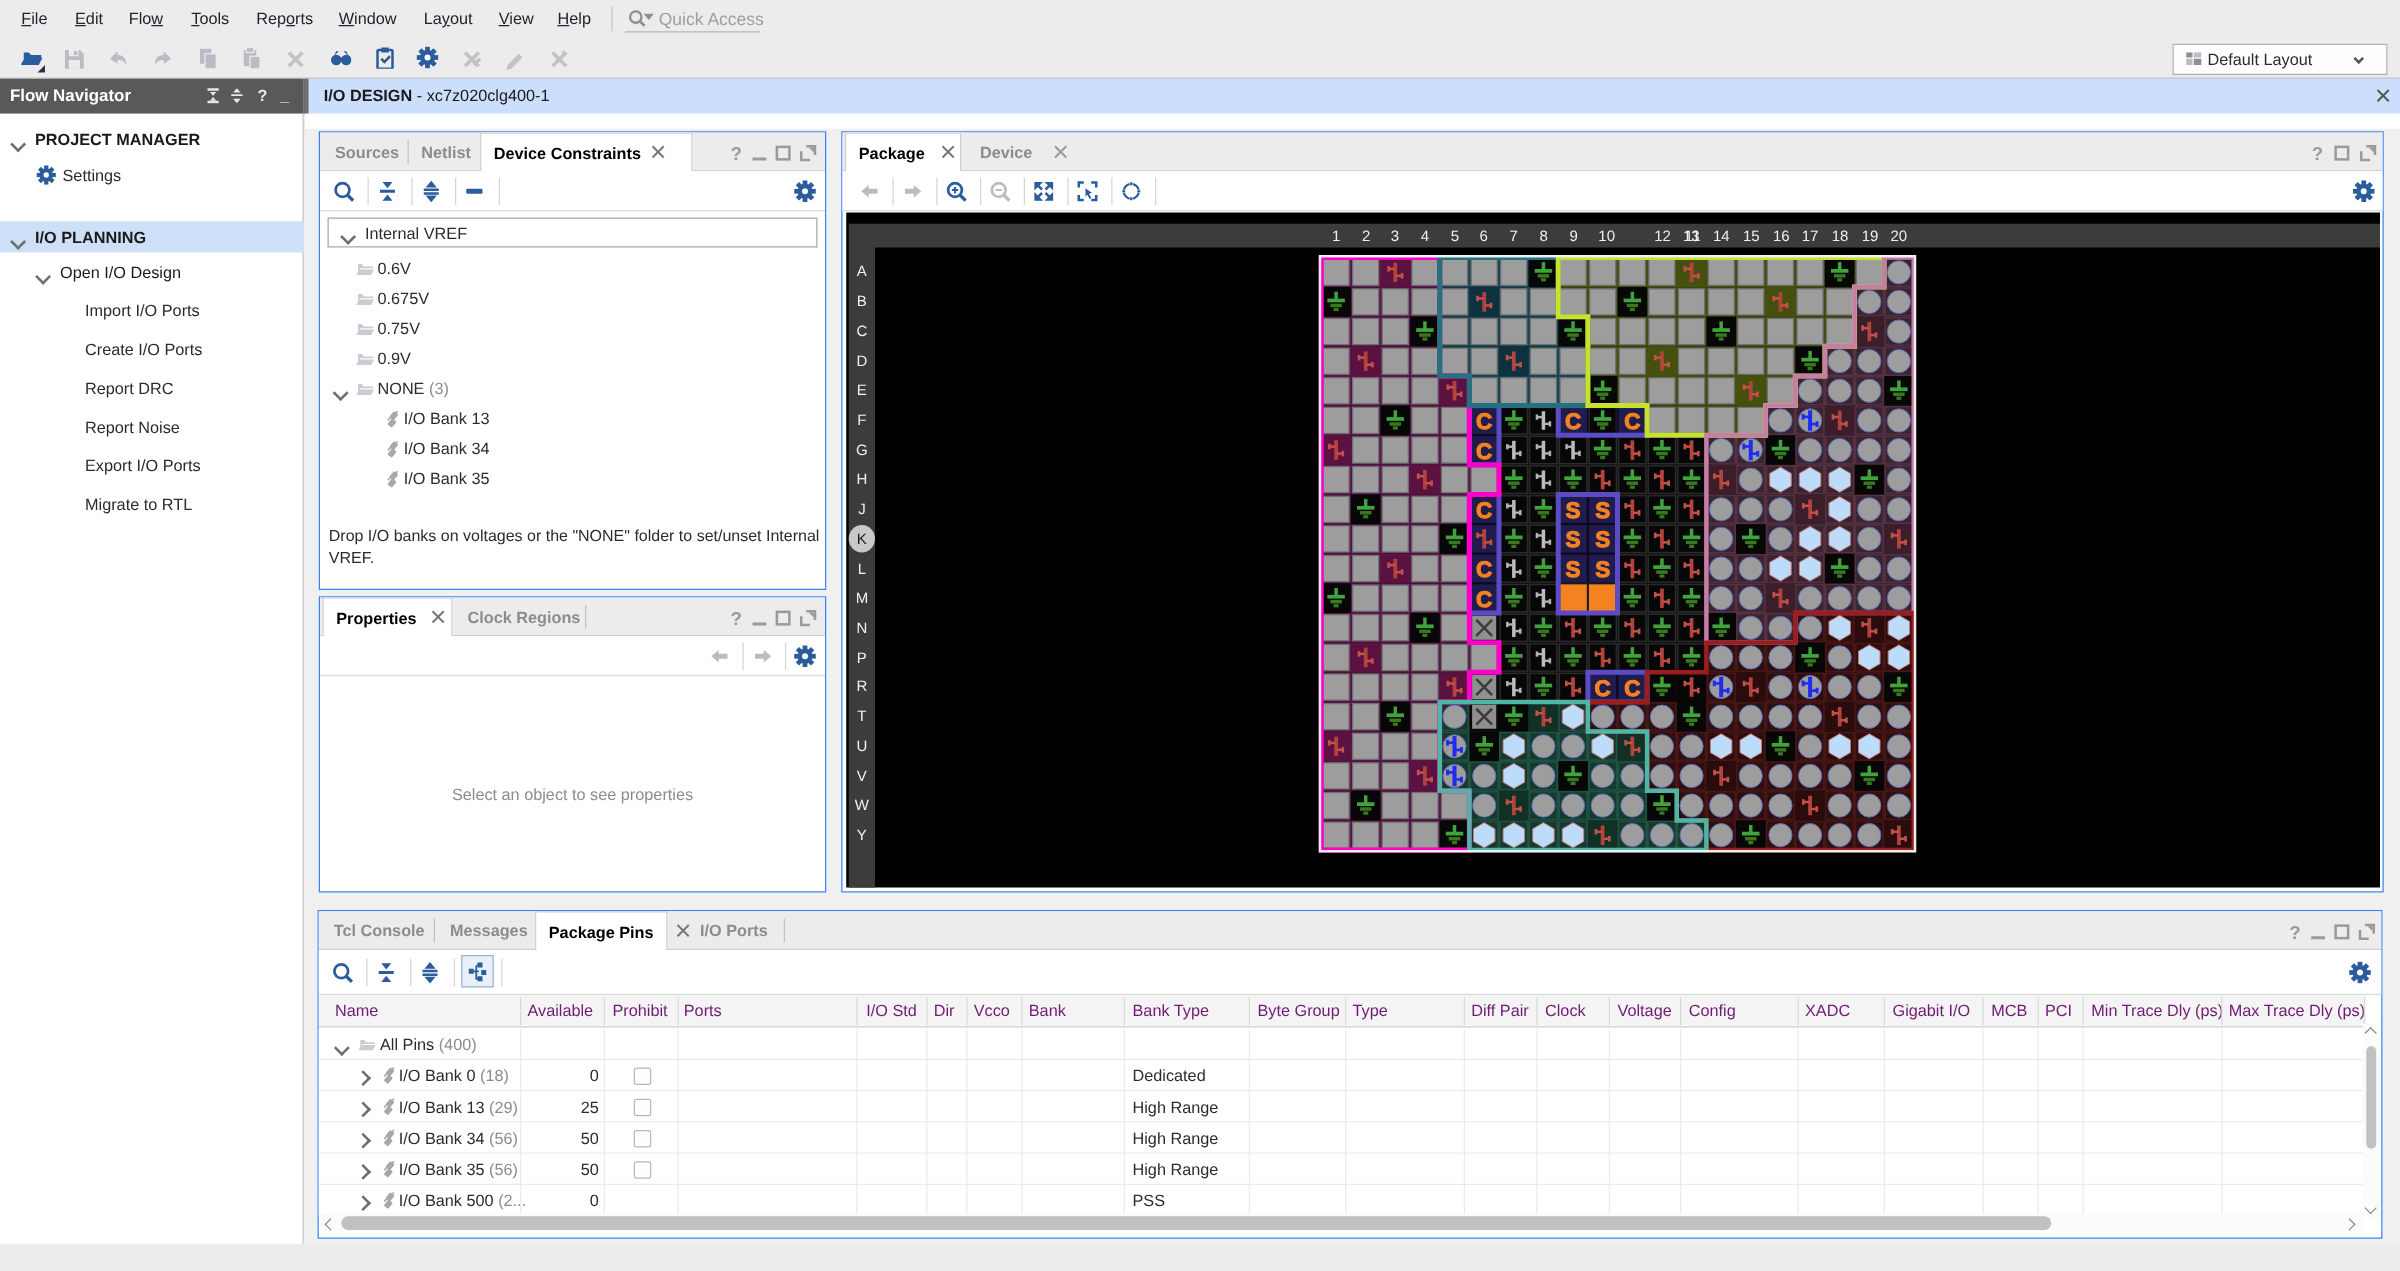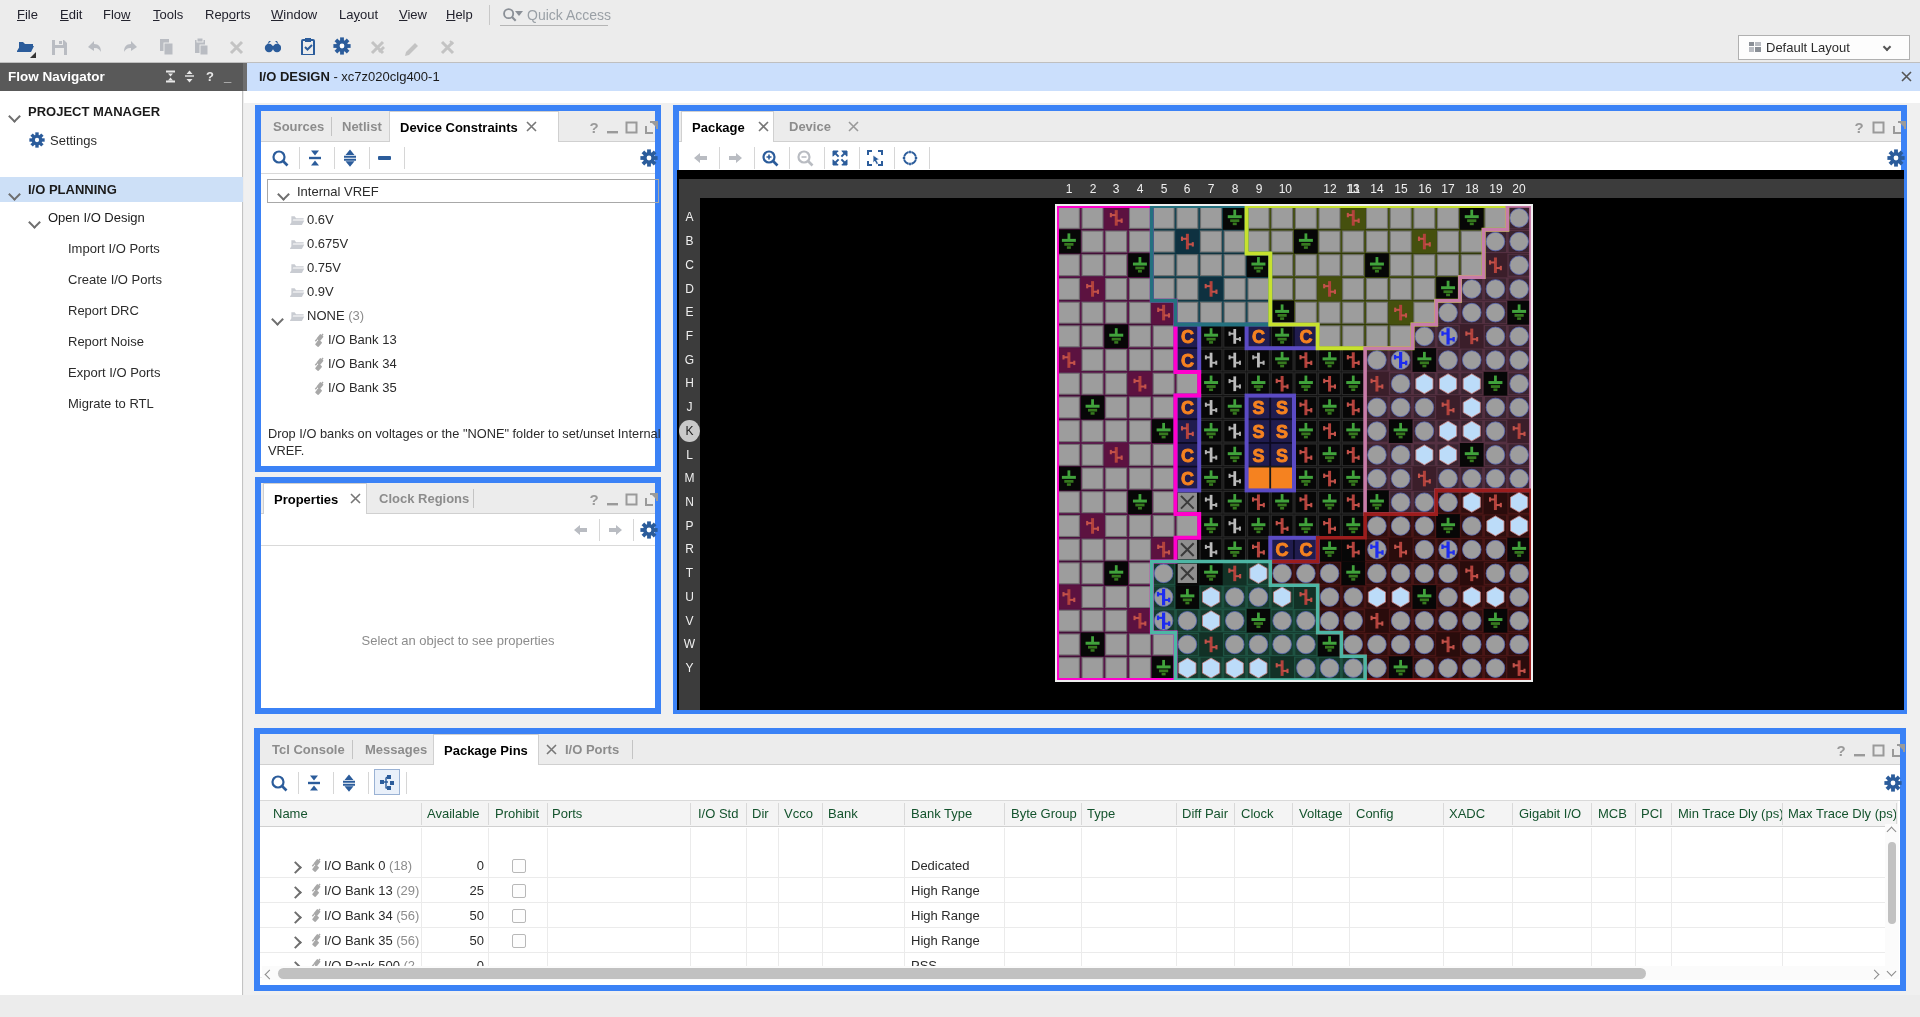--- a/index.html
+++ b/index.html
@@ -1,22 +1,22 @@
 <!DOCTYPE html>
 <html><head><meta charset="utf-8"><style>
 *{margin:0;padding:0;box-sizing:border-box}
 html,body{width:1920px;height:1017px;overflow:hidden;font-family:"Liberation Sans",sans-serif;background:#ececec;position:relative}
 .abs{position:absolute}
 .tabbar{position:absolute;left:0;right:0;top:0;height:31px;background:#ececec;border-bottom:1px solid #d0d0d0}
 .tab{position:absolute;top:0;height:31px;line-height:31px;font-size:13px;color:#8c8c8c;font-weight:bold;padding:0 10px}
 .tab.act{background:#fff;color:#000;border:1px solid #d0d0d0;border-bottom:none}
-.panel{position:absolute;background:#fff;border:6px solid #3b82f6}
+.panel{position:absolute;background:#fff;border:1px solid #3b82f6}
 .ptool{position:absolute;left:0;right:0;top:31px;height:32px;background:#fff;border-bottom:1px solid #d9d9d9}
 .tree{font-size:13px;color:#2b2b2b}
-.hdrcell{position:absolute;font-size:13px;color:#14532d;top:5px;white-space:nowrap}
+.hdrcell{position:absolute;font-size:13px;color:#701a75;top:5px;white-space:nowrap}
 .row{position:absolute;left:0;right:13px;height:25px;border-bottom:1px solid #ebebeb;font-size:13px;color:#2b2b2b}
 .gray{color:#8c8c8c}
 .chev{display:inline-block;width:9px;height:9px;border-right:2px solid #6e6e6e;border-bottom:2px solid #6e6e6e}
 .chev.down{transform:rotate(45deg)}
 .chev.right{transform:rotate(-45deg)}
 </style></head><body>
 <div class="abs" style="left:0;top:0;width:1920px;height:29px;background:#ececec"></div>
 <div class="abs" style="left:17px;top:7px;font-size:13px;color:#23232e"><u>F</u>ile</div>
 <div class="abs" style="left:60px;top:7px;font-size:13px;color:#23232e"><u>E</u>dit</div>
 <div class="abs" style="left:103px;top:7px;font-size:13px;color:#23232e">Flo<u>w</u></div>
@@ -1368,20 +1368,27 @@
       <div class="abs" style="left:974px;top:0;width:1px;height:150px;background:#ebebeb"></div>
       <div class="abs" style="left:1032px;top:0;width:1px;height:150px;background:#ebebeb"></div>
       <div class="abs" style="left:1089px;top:0;width:1px;height:150px;background:#ebebeb"></div>
       <div class="abs" style="left:1183px;top:0;width:1px;height:150px;background:#ebebeb"></div>
       <div class="abs" style="left:1252px;top:0;width:1px;height:150px;background:#ebebeb"></div>
       <div class="abs" style="left:1331px;top:0;width:1px;height:150px;background:#ebebeb"></div>
       <div class="abs" style="left:1375px;top:0;width:1px;height:150px;background:#ebebeb"></div>
       <div class="abs" style="left:1411px;top:0;width:1px;height:150px;background:#ebebeb"></div>
       <div class="abs" style="left:1522px;top:0;width:1px;height:150px;background:#ebebeb"></div>
       <div class="abs" style="left:1636px;top:0;width:1px;height:150px;background:#ebebeb"></div>
+      <div class="row" style="top:0px;right:0">
+        <div class="abs" style="left:14px;top:8px"><span class="chev down"></span></div>
+        <svg class="abs" style="left:31px;top:6px" width="16" height="14" viewBox="0 0 18 15">
+          <path d="M1,3 h5 l1.5,2 h8 v1.5 h-11 l-2,3.5 v-7 z M1,12 l2.6,-4.5 h12.6 l-2.6,4.8 h-12.6 z" fill="#c9ccd2"></path>
+        </svg>
+        <div class="abs" style="left:49px;top:5px">All Pins <span class="gray">(400)</span></div>
+      </div>
       <div class="row" style="top:25px;right:0">
         <div class="abs" style="left:31px;top:7px"><span class="chev right"></span></div>
         <svg class="abs" style="left:47px;top:4px" width="16" height="16" viewBox="0 0 18 18">
           <g transform="rotate(40 9 9)">
             <rect x="6.5" y="2" width="5" height="7" rx="1" fill="#a8a8a8"></rect>
             <path d="M7.6,9 v3 M10.4,9 v3" stroke="#a8a8a8" stroke-width="1.6"></path>
             <rect x="8.2" y="0.2" width="1.6" height="2.4" fill="#a8a8a8"></rect>
           </g>
           <g transform="rotate(40 9 9) translate(3,6)">
             <rect x="6.5" y="2" width="5" height="7" rx="1" fill="#a8a8a8"></rect>

